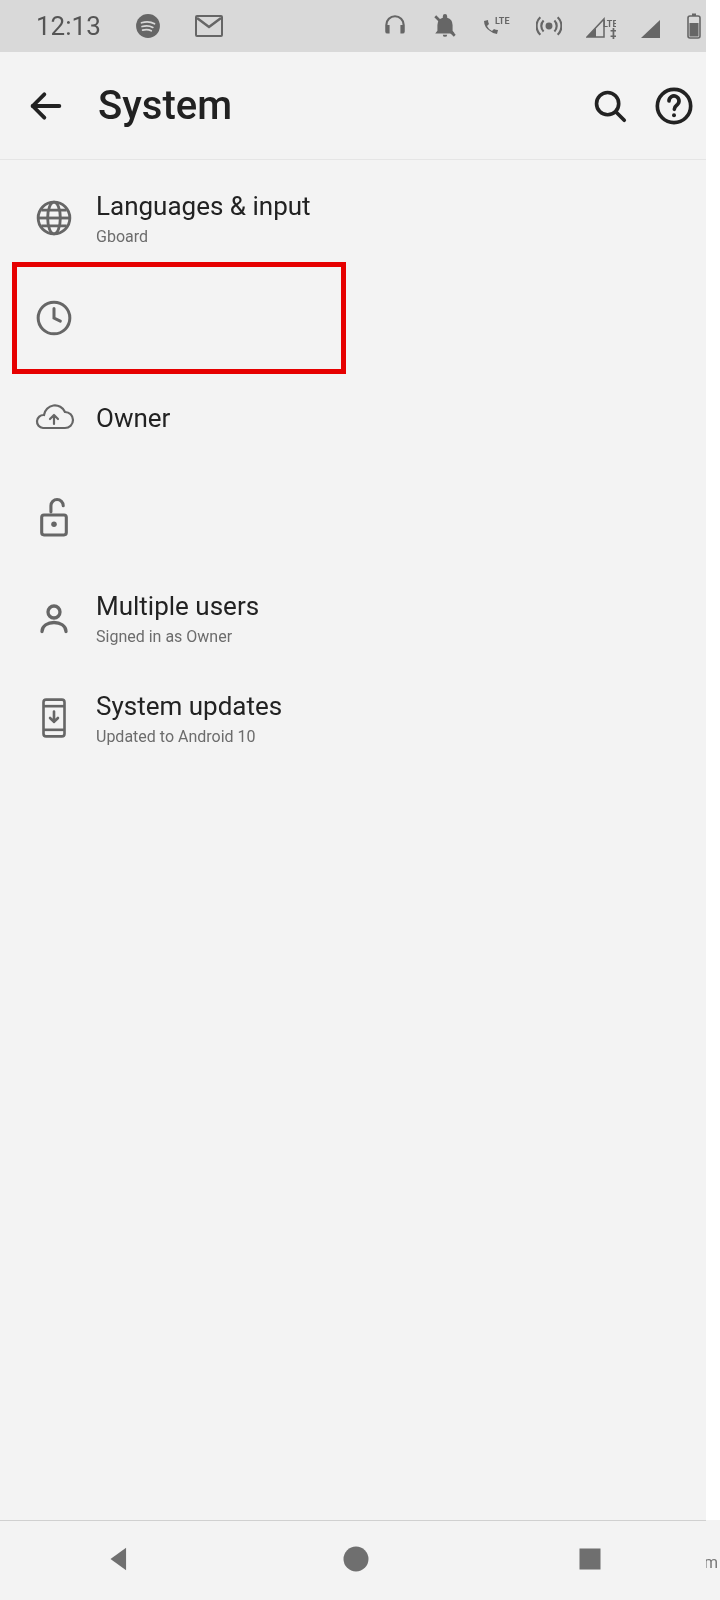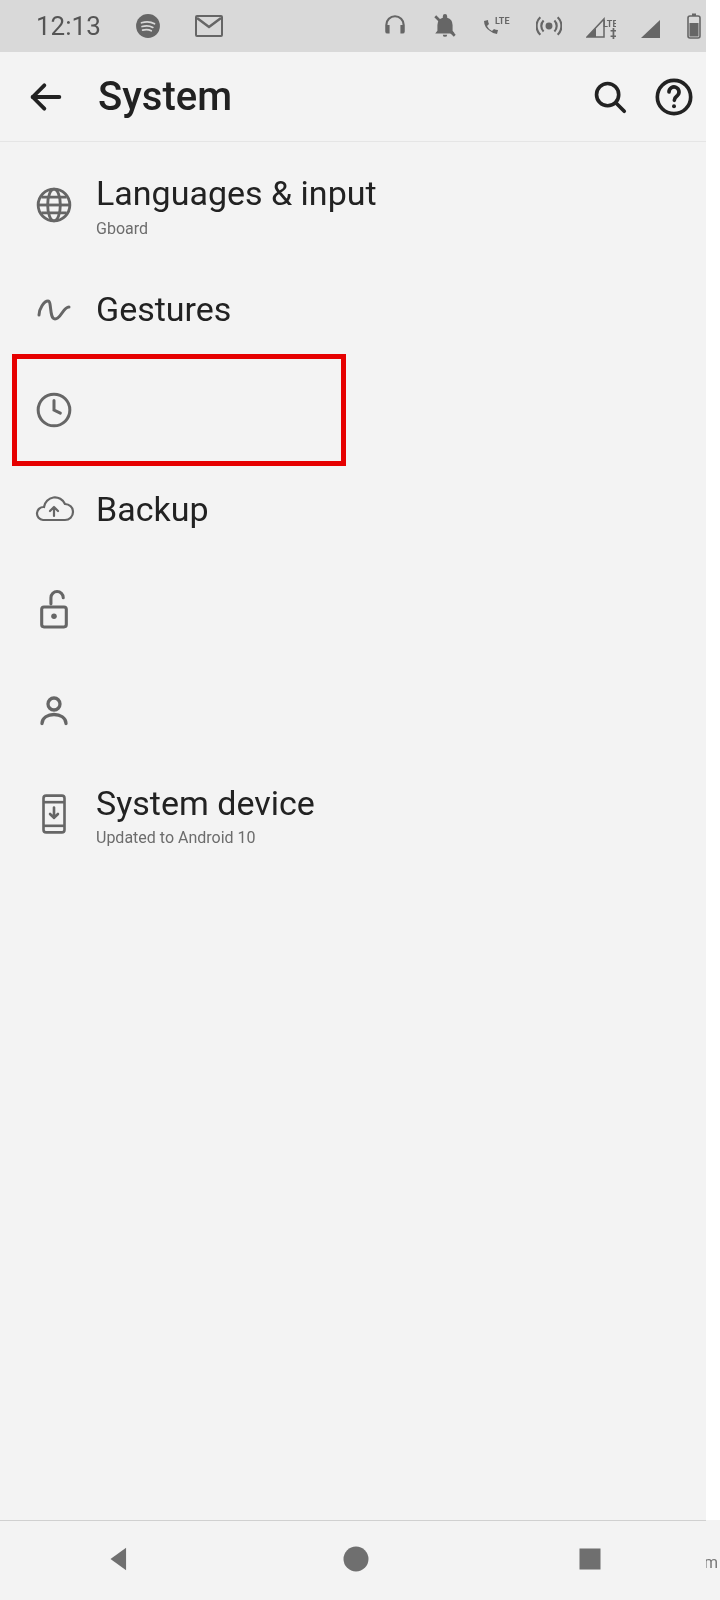--- a/index.html
+++ b/index.html
@@ -19,21 +19,21 @@
       align-items: center;
       justify-content: space-between;
       padding: 0 18px 0 36px;
       font-size: 26px;
       color: #555;
     }
     .status-left { display: flex; align-items: center; gap: 34px; }
     .status-right { display: flex; align-items: flex-end; gap: 24px; }
     .status-icon { display: inline-flex; align-items: center; justify-content: center; }
     .app-bar {
-      height: 90px;
+      height: 108px;
       background: #f3f3f3;
       display: flex;
       align-items: center;
       padding: 0 18px;
       border-bottom: 1px solid #e5e5e5;
     }
     .back-btn { width: 56px; height: 56px; display:flex; align-items:center; justify-content:center; }
     .app-title {
       font-size: 40px;
       font-weight: 500;
@@ -52,21 +52,21 @@
     }
     .row-icon {
       width: 72px;
       display: flex;
       justify-content: center;
       align-items: center;
       color: #666;
       flex-shrink: 0;
     }
     .row-text { flex: 1; padding-left: 6px; }
-    .row-title { font-size: 34px; color: #222; line-height: 1.25; }
+    .row-title { font-size: 26px; color: #222; line-height: 1.25; }
     .row-sub { font-size: 16px; color: #6c6c6c; margin-top: 4px; }
     .highlight {
       position: absolute;
       left: 12px; right: 374px;
       top: -6px; bottom: -6px;
       border: 5px solid #e60000;
       pointer-events: none;
     }
     .nav-bar {
       position: absolute;
@@ -192,84 +192,78 @@
           <line x1="2" y1="12" x2="22" y2="12"></line>
           <path d="M4 7h16M4 17h16"></path>
         </svg>
     </div>
     <div class="row-text">
       <div class="row-title">Languages &amp; input</div>
       <div class="row-sub">Gboard</div>
     </div>
   </div>
 
-  <div class="row">
-    <div class="row-icon">
-      <svg width="38" height="30" viewBox="0 0 38 30" fill="none" stroke="#666" stroke-width="3" stroke-linecap="round">
-          <path d="M4 20c0-6 5-14 9-14s1 18 7 18 8-12 14-12"></path>
-        </svg>
-    </div>
-    <div class="row-text">
-      <div class="row-title">Gestures</div>
-    </div>
-  </div>
 
   <div class="row">
     <div class="highlight"></div>
     <div class="row-icon">
       <svg width="38" height="38" viewBox="0 0 24 24" fill="none" stroke="#666" stroke-width="1.9">
           <circle cx="12" cy="12" r="10"></circle>
           <polyline points="12 6 12 12 16 14" stroke-linecap="round"></polyline>
         </svg>
     </div>
   </div>
 
   <div class="row">
     <div class="row-icon">
       <svg width="42" height="32" viewBox="0 0 42 32" fill="none" stroke="#666" stroke-width="2.2">
           <path d="M32 26a8 8 0 000-16 11 11 0 00-21 3A6 6 0 0010 26h22z"></path>
           <path d="M21 22v-9M17 17l4-4 4 4" stroke-linecap="round" stroke-linejoin="round"></path>
         </svg>
     </div>
     <div class="row-text">
-      <div class="row-title">Backup</div>
+      <div class="row-title">Owner</div>
     </div>
   </div>
 
   <div class="row">
     <div class="row-icon">
       <svg width="38" height="40" viewBox="0 0 24 26" fill="none" stroke="#666" stroke-width="2">
           <rect x="4" y="11" width="16" height="13" rx="1.5"></rect>
           <path d="M8 11V7a4 4 0 018 0" stroke-linecap="round" transform="translate(2,-2)"></path>
           <circle cx="12" cy="17" r="1.8" fill="#666" stroke="none"></circle>
         </svg>
     </div>
   </div>
 
 
   <div class="row">
     <div class="row-icon">
       <svg width="36" height="36" viewBox="0 0 24 24" fill="none" stroke="#666" stroke-width="2.2">
           <circle cx="12" cy="8" r="4"></circle>
           <path d="M4 21c0-4 4-6 8-6s8 2 8 6" stroke-linecap="round"></path>
         </svg>
+    </div>
+    <div class="row-text">
+      <div class="row-title">Multiple users</div>
+      <div class="row-sub">Signed in as Owner</div>
     </div>
   </div>
 
   <div class="row">
     <div class="row-icon">
       <svg width="32" height="42" viewBox="0 0 24 32" fill="none" stroke="#666" stroke-width="2">
           <rect x="4" y="2" width="16" height="28" rx="2"></rect>
           <line x1="4" y1="7" x2="20" y2="7"></line>
           <line x1="4" y1="25" x2="20" y2="25"></line>
           <path d="M12 11v8M9 16l3 3 3-3" stroke-linecap="round" stroke-linejoin="round"></path>
         </svg>
     </div>
     <div class="row-text">
-      <div class="row-title">System device</div>
+      <div class="row-title">System updates</div>
       <div class="row-sub">Updated to Android 10</div>
     </div>
   </div>
 
 </div>
 
 <div class="right-edge"></div>
 
 <div class="watermark">wsxdn.com</div>
 

